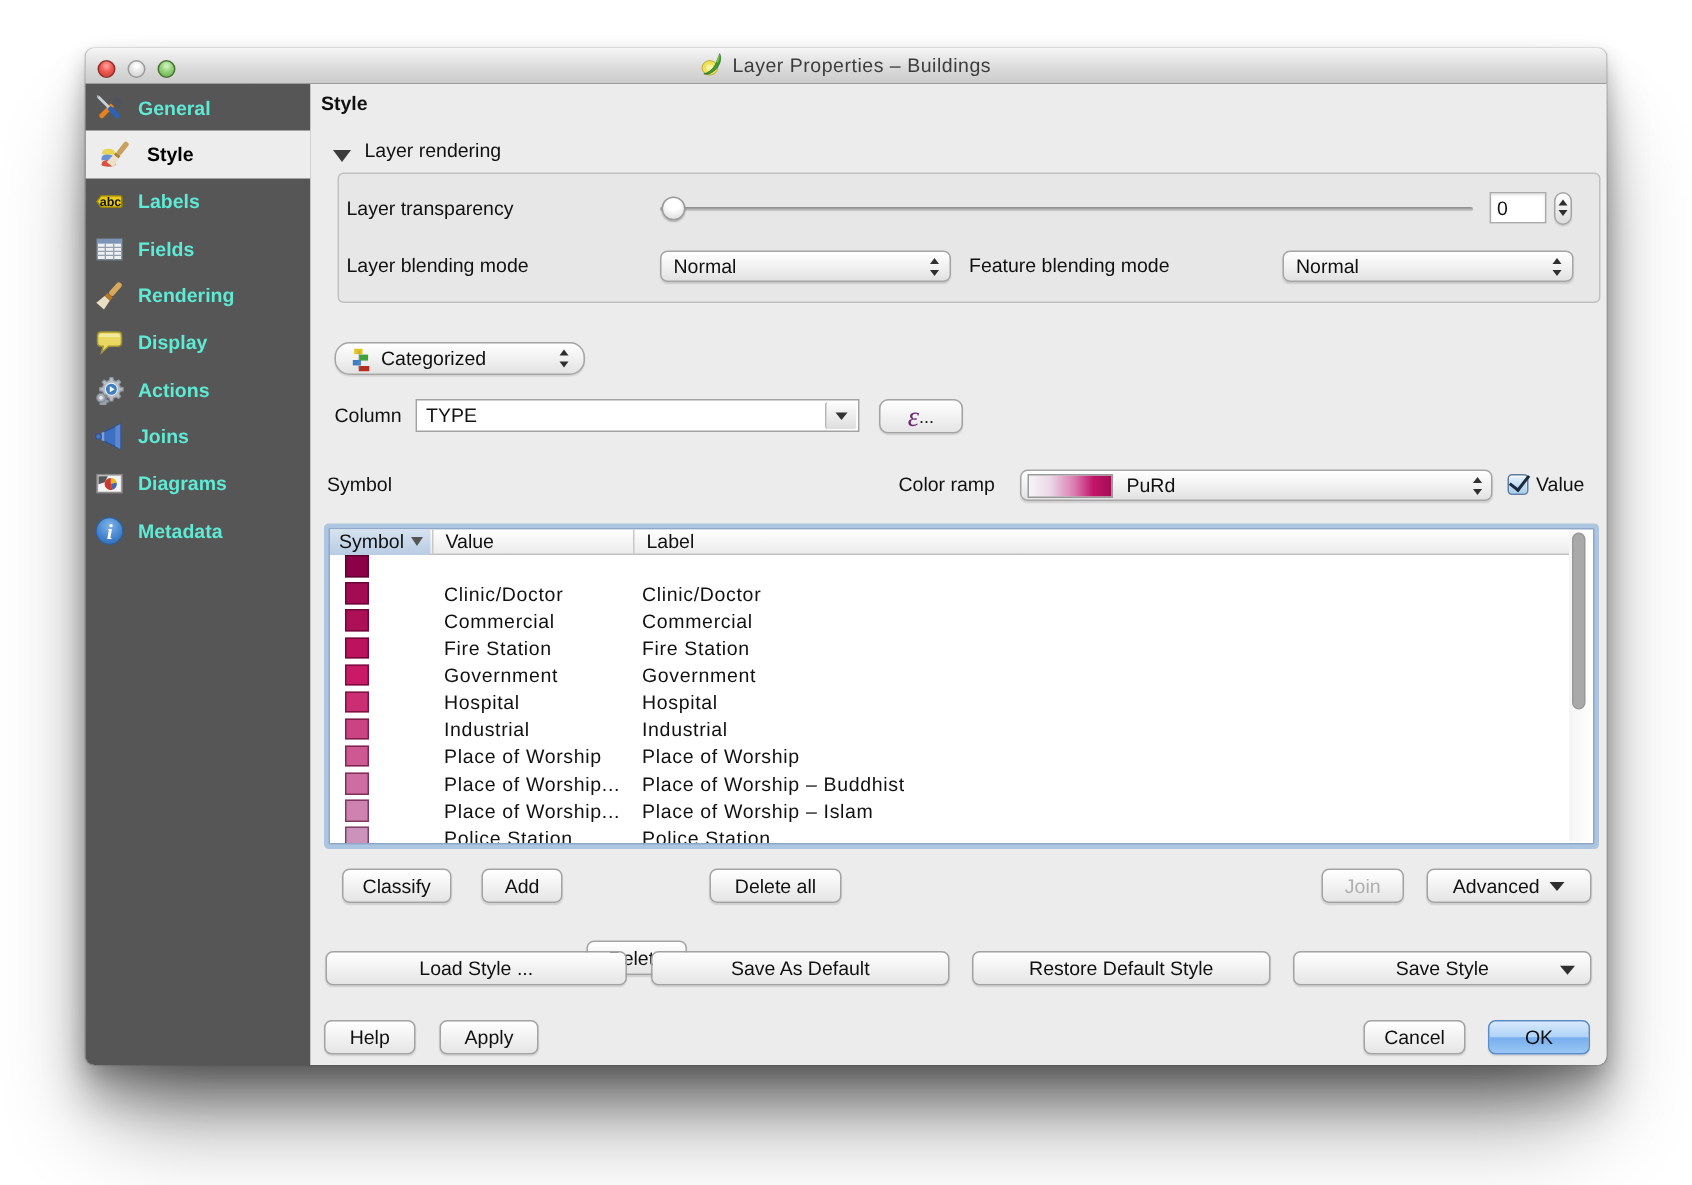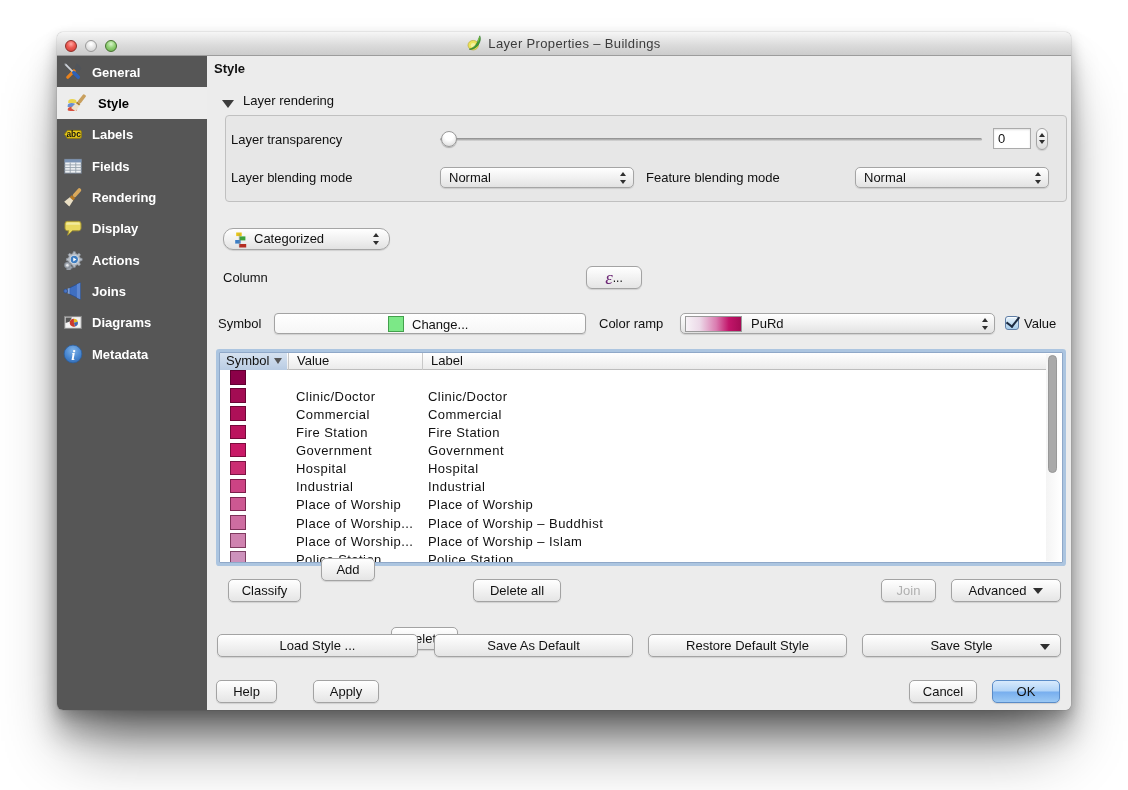--- a/index.html
+++ b/index.html
@@ -18,21 +18,21 @@
 .light { position:absolute; top:7.5px; width:12px; height:12px; border-radius:50%; }
 #lt-red { left:8px; background:radial-gradient(circle at 50% 30%, #ff9a95 8%, #ec5a52 45%, #cc3a32 100%); border:1px solid #8e2e28; }
 #lt-min { left:28px; background:radial-gradient(circle at 50% 30%, #ffffff 8%, #e8e8e8 45%, #cccccc 100%); border:1px solid #9a9a9a; }
 #lt-grn { left:48px; background:radial-gradient(circle at 50% 30%, #cdeebd 8%, #93d277 45%, #63a847 100%); border:1px solid #46722f; }
 #title { position:absolute; left:0; top:0; width:100%; height:24px; text-align:center;
   font-size:13px; line-height:24px; color:#3c3c3c; letter-spacing:0.35px; }
 #title svg { vertical-align:-3px; margin-right:5px; }
 
 #sidebar { position:absolute; left:0; top:24px; width:150px; height:654px;
   background:#565656; border-radius:0 0 0 6px; overflow:hidden; }
-.sitem { position:relative; height:31.33px; color:#ffffff; font-weight:bold; font-size:13px; }
+.sitem { position:relative; height:31.33px; color:#5eead4; font-weight:bold; font-size:13px; }
 .sitem .lbl { position:absolute; left:35px; top:50%; transform:translateY(-50%); }
 .sitem .ic { position:absolute; left:6px; top:50%; transform:translateY(-50%); width:20px; height:20px; }
 .sitem.sel { background:#ededed; color:#000; }
 .sitem.sel .ic { left:9px; }
 .sitem.sel .lbl { left:41px; }
 
 #content { position:absolute; left:150px; top:24px; width:864px; height:654px;
   background:#ececec; border-radius:0 0 6px 0; font-size:13px; color:#111; }
 .abs { position:absolute; }
 
@@ -271,27 +271,27 @@
             <rect x="6.4" y="4.4" width="6" height="4" fill="#3da23c"></rect>
             <rect x="2.2" y="8" width="5.4" height="3.6" fill="#3c7ec6"></rect>
             <rect x="6.2" y="12" width="7" height="3.5" fill="#b52c22"></rect>
             <rect x="5.6" y="1.8" width="1.6" height="12.5" fill="#8a8a8a" opacity="0.35"></rect>
           </svg>
       <span class="txt" style="left:30px;">Categorized</span>
           <span class="arr" style="right:9px;"></span>
     </div>
 
     <div class="lab" style="left:16px; top:221px;">Column</div>
+    <div class="combo" style="left:70px; top:210px; width:296px; height:22px;">
+      <span style="position:absolute; left:6px; top:2px;">TYPE</span>
+      <span class="cbtn"></span>
+    </div>
     <div class="btn" style="left:379px; top:210px; width:56px; height:23px; border-radius:6px;"><span style="font-family:'Liberation Serif',serif; font-style:italic; font-size:19px; color:#6d2876; vertical-align:-2px;">ε</span><span style="font-size:12px;">...</span></div>
 
     <div class="lab" style="left:11px; top:267px;">Symbol</div>
-    <div class="btn" style="left:67px; top:257px; width:312px; height:21px; border-radius:4px; background:linear-gradient(#ffffff,#f6f6f6);">
-      <span style="position:absolute; left:113px; top:2px; width:16px; height:16px; background:#7ce887; border:1px solid #43a04c;"></span>
-      <span style="position:absolute; left:137px; top:0;">Change...</span>
-    </div>
     <div class="lab" style="left:392px; top:267px;">Color ramp</div>
     <div class="popup" style="left:473px; top:257px; width:315px;">
       <span style="position:absolute; left:4px; top:2px; width:57px; height:16px; border:1px solid #9a9a9a;
         background:linear-gradient(to right,#f7f3f7,#ecd9e8 25%,#da7cb0 55%,#c2156a 78%,#a50c55);"></span>
       <span class="txt" style="left:70px;text-align:center;">PuRd</span>
           <span class="arr" style="right:5px;"></span>
     </div>
     <div class="cb" style="left:798px; top:260px;"></div>
     <div class="lab" style="left:817px; top:267px;">Value</div>
 
@@ -357,30 +357,30 @@
               <span class="v">Police Station</span>
               <span class="l">Police Station</span>
             </div>
       </div>
       <div id="vscroll">
             <div id="vthumb"></div>
           </div>
     </div>
 
     <div class="btn" style="left:21px; top:523px; width:73px;">Classify</div>
-    <div class="btn" style="left:114px; top:502px; width:54px;text-align:center;">Add</div>
+    <div class="btn" style="left:114px; top:523px; width:54px;text-align:center;">Add</div>
     <div class="btn" style="left:184px; top:523px; width:67px;margin-top:48px;">Delete</div>
     <div class="btn" style="left:266px; top:523px; width:88px;">Delete all</div>
     <div class="btn dis" style="left:674px; top:523px; width:55px;">Join</div>
     <div class="btn" style="left:744px; top:523px; width:110px;">Advanced<span class="advarr"></span></div>
 
     <div class="btn" style="left:10px; top:578px; width:201px;">Load Style ...</div>
     <div class="btn" style="left:227px; top:578px; width:199px;">Save As Default</div>
     <div class="btn" style="left:441px; top:578px; width:199px;">Restore Default Style</div>
     <div class="btn" style="left:655px; top:578px; width:199px;">Save Style<span class="ddarr"></span></div>
 
     <div class="btn" style="left:9px; top:624px; width:61px;">Help</div>
-    <div class="btn" style="left:86px; top:624px; width:66px;margin-left:20px;">Apply</div>
+    <div class="btn" style="left:86px; top:624px; width:66px;">Apply</div>
     <div class="btn" style="left:702px; top:624px; width:68px;">Cancel</div>
     <div class="btn" id="btn-ok" style="left:785px; top:624px; width:68px;">OK</div>
   </div>
  </div>
 </div>
 
 </body></html>

